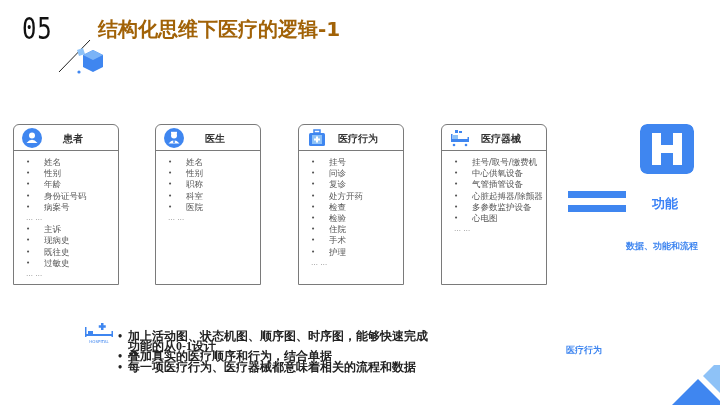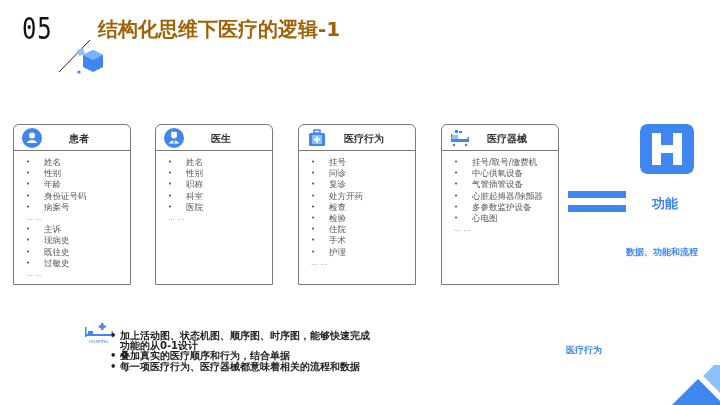--- a/index.html
+++ b/index.html
@@ -3,38 +3,38 @@
 <meta charset="utf-8">
 <style>
   * { box-sizing: border-box; margin: 0; padding: 0; }
   html, body { width: 720px; height: 405px; background: #ffffff; overflow: hidden; }
   body { position: relative; font-family: "DejaVu Sans", "Liberation Sans", sans-serif; color: #333; }
 
   .section-num { position: absolute; left: 22px; top: 14px; font-family: "DejaVu Sans Mono", monospace; font-size: 30px; color: #111; letter-spacing: 1px; transform: scaleX(0.8); transform-origin: left top; line-height: 1; }
   .title { position: absolute; left: 98px; top: 18px; font-size: 20px; font-weight: bold; color: #a16207; line-height: 1.1; }
   .deco { position: absolute; left: 55px; top: 30px; width: 60px; height: 55px; }
 
-  .card { position: absolute; top: 124px; width: 118px; height: 161px; border: 1px solid #7a7a7a; border-radius: 6px 6px 0 0; background: #fff; }
+  .card { position: absolute; top: 124px; width: 106px; height: 161px; border: 1px solid #7a7a7a; border-radius: 6px 6px 0 0; background: #fff; }
   .card-head { height: 26px; border-bottom: 1px solid #7a7a7a; position: relative; display: flex; align-items: center; }
   .card-icon { position: absolute; left: 8px; top: 3px; width: 20px; height: 20px; }
   .card-title { position: absolute; left: 0; right: 0; text-align: center; font-size: 10px; font-weight: bold; color: #333; top: 7px; }
   .card-title.shift { left: 14px; }
   .card ul { list-style: none; padding: 6px 0 0 5px; }
   .card li { font-size: 8.5px; line-height: 11.2px; color: #555; position: relative; padding-left: 18px; white-space: nowrap; margin-left: 7px; }
   .card li::before { content: "•"; position: absolute; left: 0; top: 0; font-size: 7px; color: #555; }
   .card li.ell { padding-left: 0; color: #777; font-size: 7px; }
   .card li.ell::before { content: ""; }
 
   .equals { position: absolute; left: 568px; width: 58px; height: 7px; background: #3f86f0; }
   .h-box { position: absolute; left: 640px; top: 124px; width: 54px; height: 50px; background: #3f86f0; border-radius: 7px; }
   .func-label { position: absolute; left: 652px; top: 195px; font-size: 13px; font-weight: bold; color: #3b82f6; }
-  .func-sub { position: absolute; left: 626px; top: 246px; font-size: 9px; font-weight: bold; color: #3f86f0; white-space: nowrap; }
+  .func-sub { position: absolute; left: 626px; top: 240px; font-size: 9px; font-weight: bold; color: #3f86f0; white-space: nowrap; }
 
   .hosp-icon { position: absolute; left: 84px; top: 322px; width: 30px; height: 22px; }
-  .notes { position: absolute; left: 110px; top: 331px; font-size: 10px; font-weight: bold; color: #222; line-height: 10.2px; }
+  .notes { position: absolute; left: 118px; top: 331px; font-size: 12px; font-weight: bold; color: #222; line-height: 10.2px; font-family: Liberation Serif, serif; }
   .notes .row { position: relative; padding-left: 10px; white-space: nowrap; }
   .notes .row.b::before { content: "•"; position: absolute; left: 0; }
   .action-label { position: absolute; left: 566px; top: 344px; font-size: 9px; font-weight: bold; color: #3f86f0; }
 
   .corner { position: absolute; right: 0; bottom: 0; width: 60px; height: 40px; }
 </style>
 </head>
 <body>
 
 <div class="section-num">05</div>

